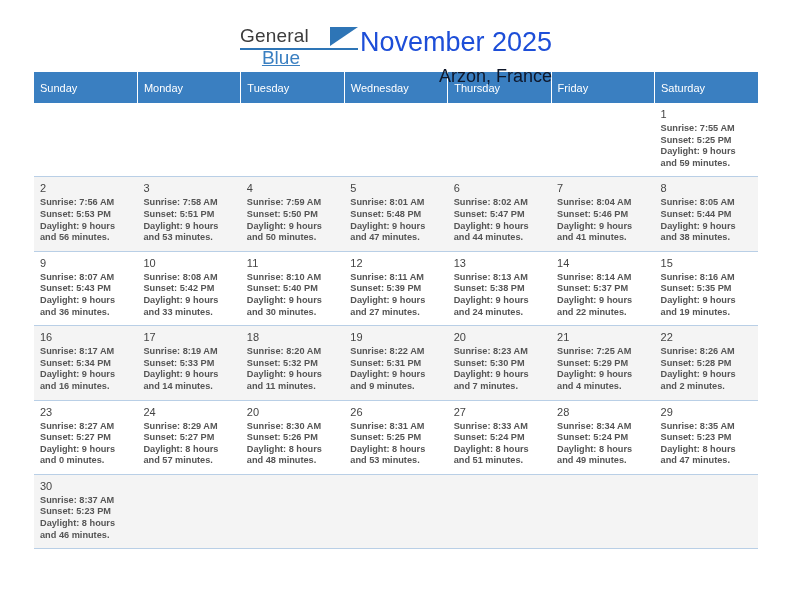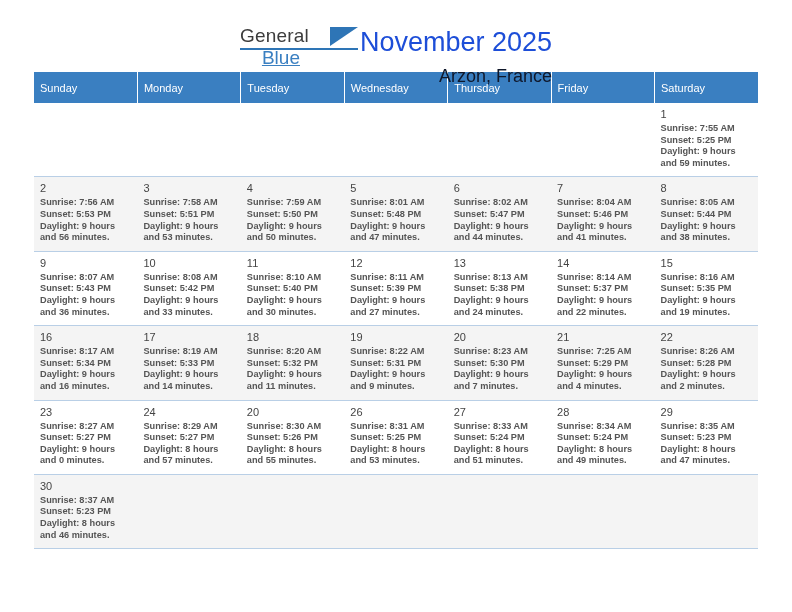--- a/index.html
+++ b/index.html
@@ -405,21 +405,21 @@
               <div>Daylight: 8 hours</div>
               <div>and 57 minutes.</div>
             </div>
           </td>
         <td>
             <div class="daynum">20</div>
             <div class="info">
               <div>Sunrise: 8:30 AM</div>
               <div>Sunset: 5:26 PM</div>
               <div>Daylight: 8 hours</div>
-              <div>and 55 minutes.</div>
+              <div>and 48 minutes.</div>
             </div>
           </td>
         <td>
             <div class="daynum">26</div>
             <div class="info">
               <div>Sunrise: 8:31 AM</div>
               <div>Sunset: 5:25 PM</div>
               <div>Daylight: 8 hours</div>
               <div>and 53 minutes.</div>
             </div>

